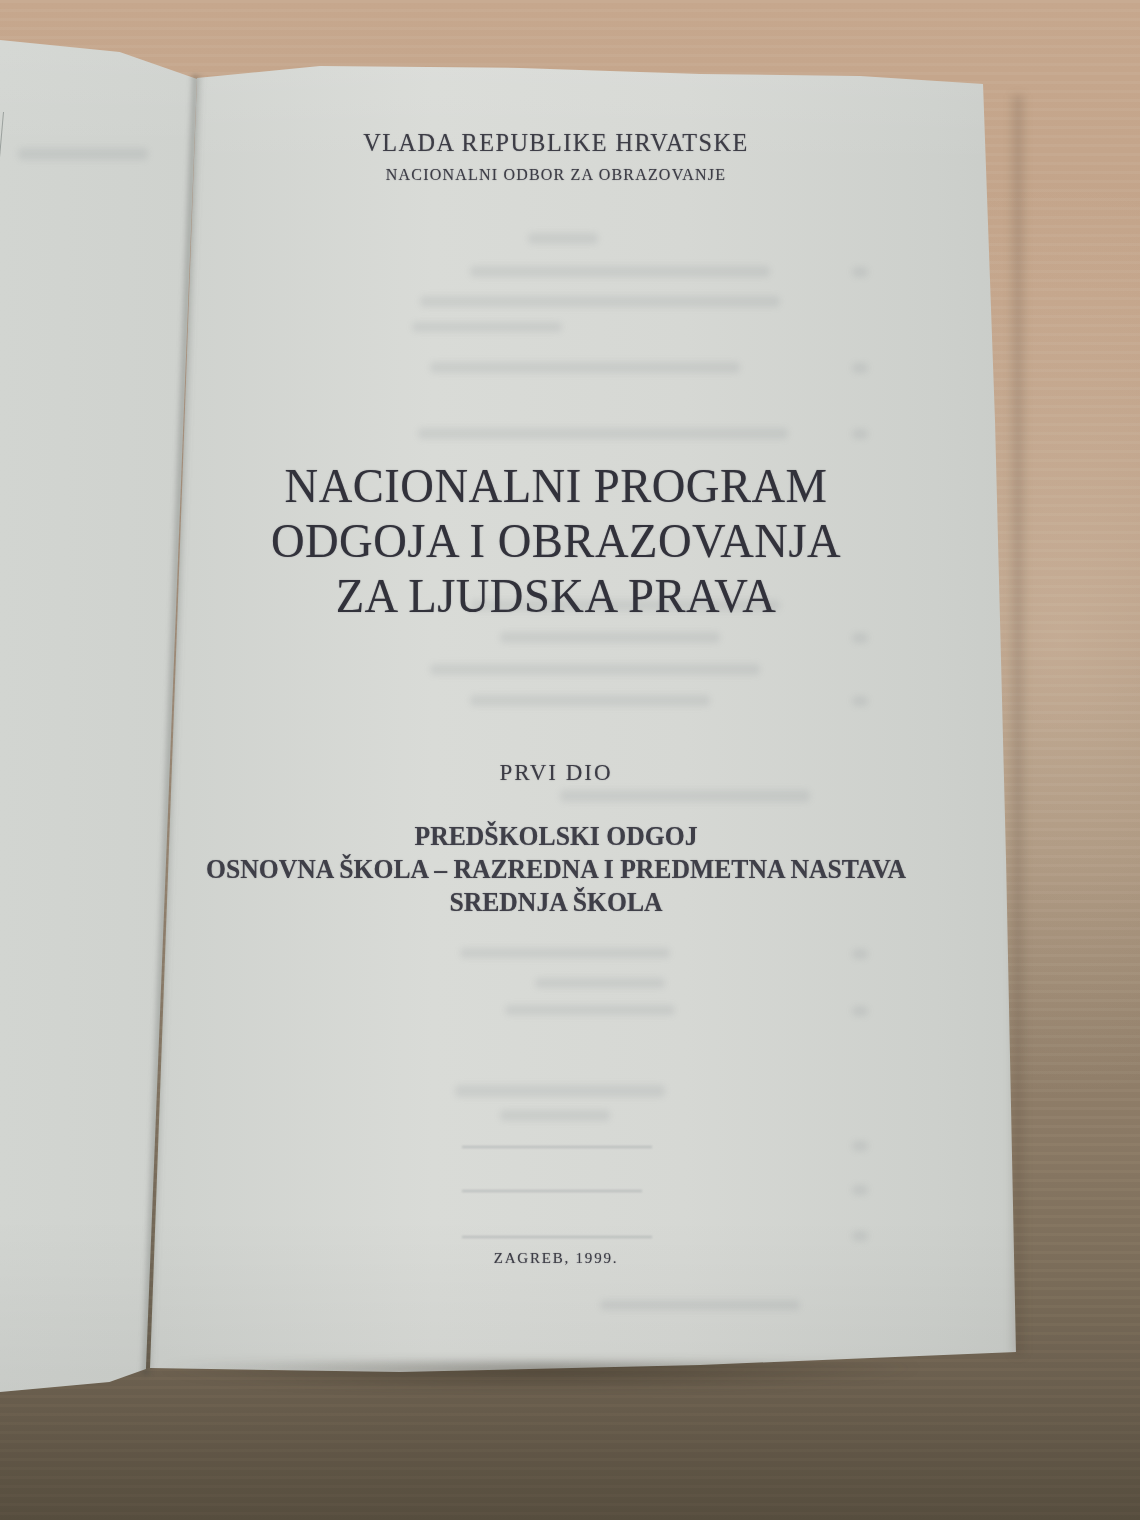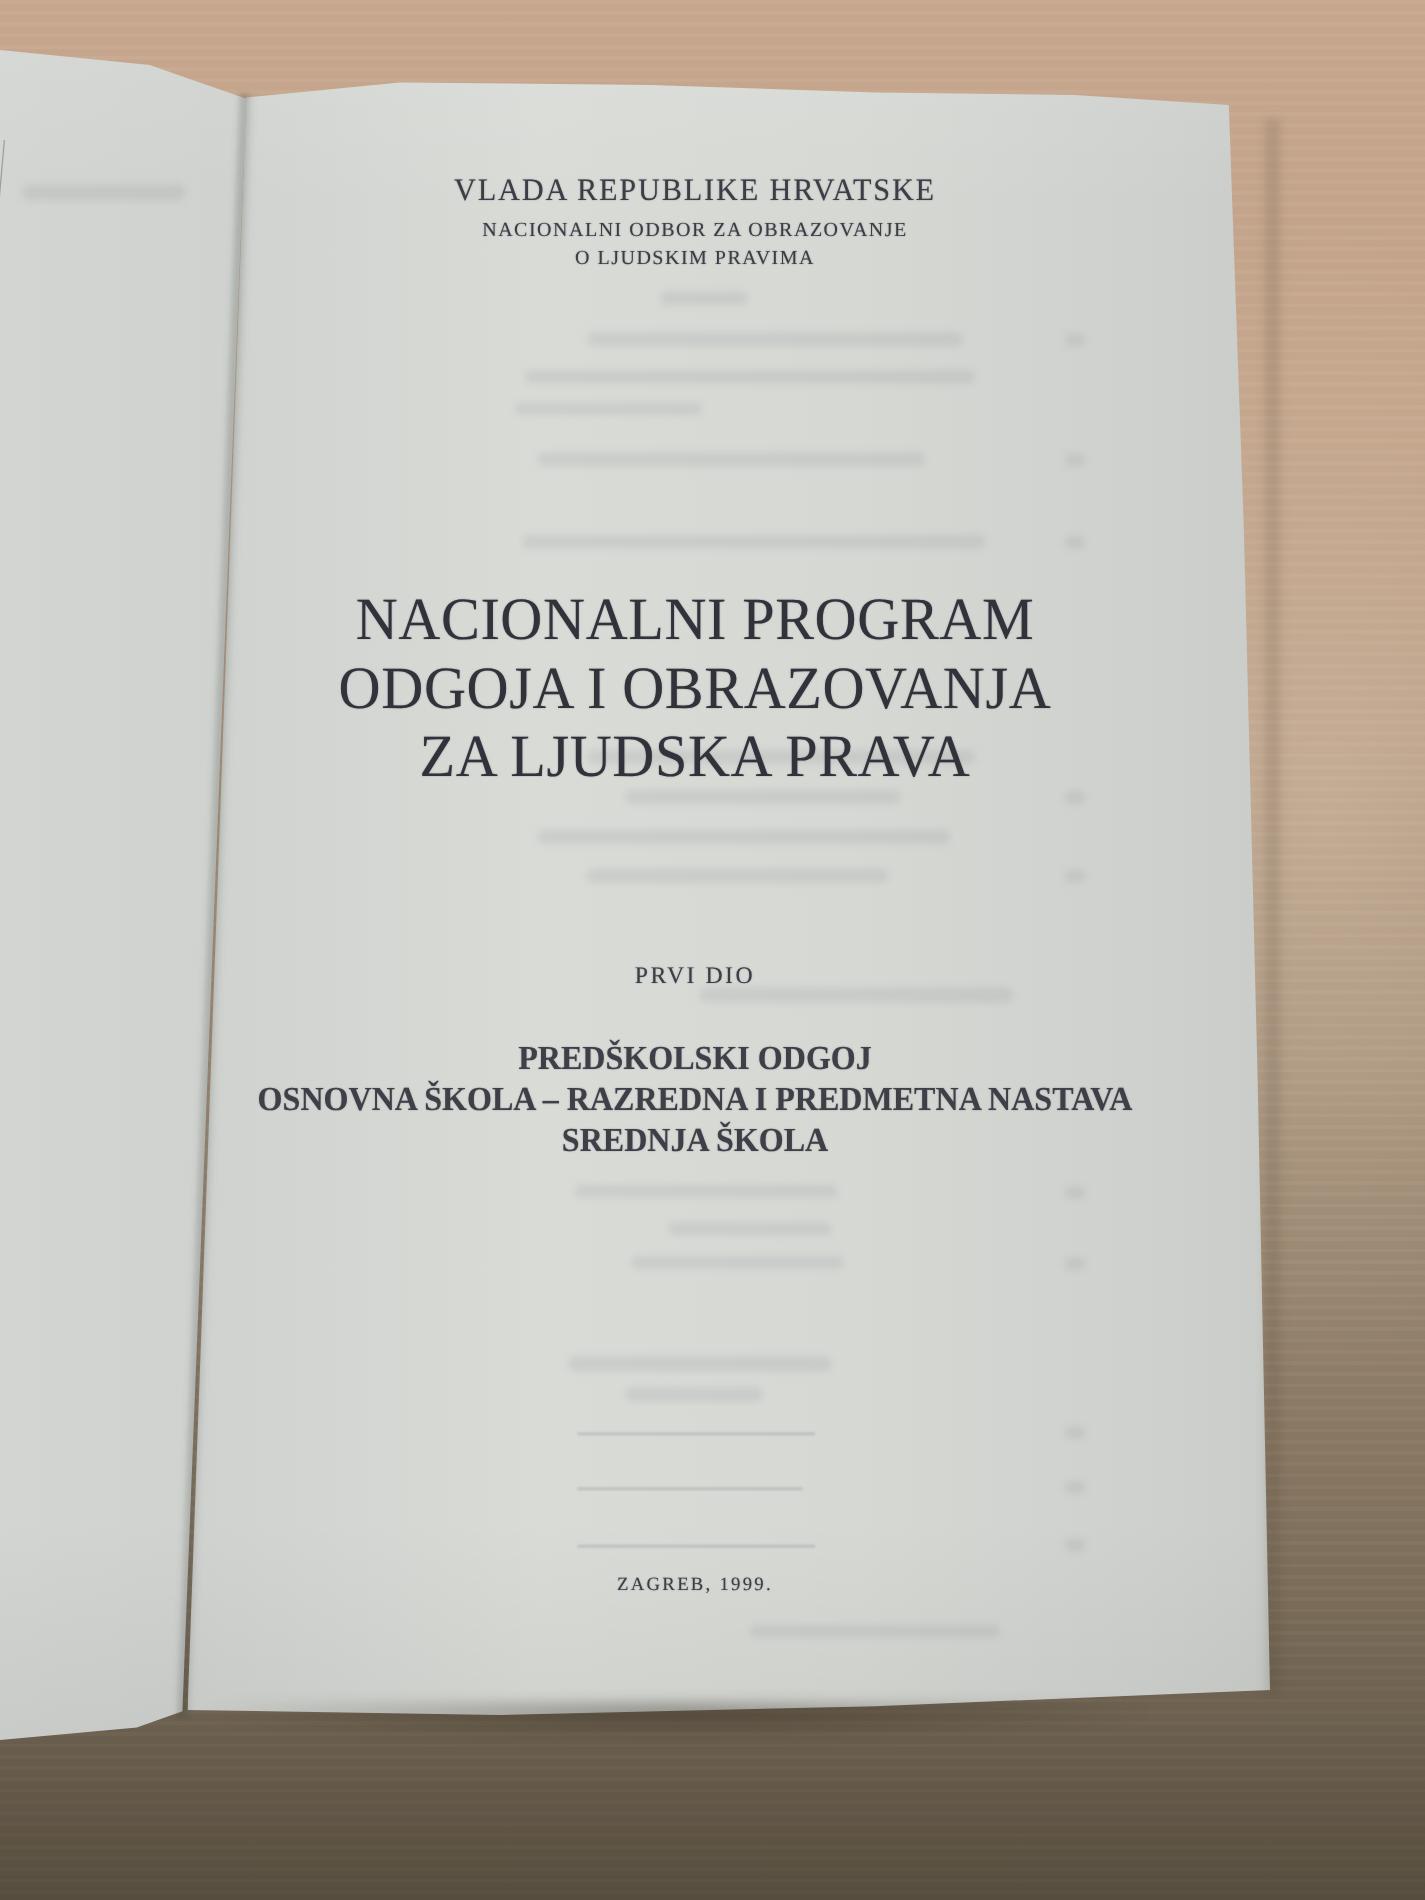--- a/index.html
+++ b/index.html
@@ -62,31 +62,31 @@
     position:absolute; left:60px; top:1362px; width:960px; height:30px;
     background:radial-gradient(50% 100% at 50% 20%, rgba(35,30,20,.38), rgba(35,30,20,0) 80%);
     filter:blur(5px);
   }
   .right-edge-shadow{
     position:absolute; left:1012px; top:95px; width:12px; height:1260px;
     background:rgba(75,65,50,.16); filter:blur(4px);
   }
   
   .text-layer{
-    position:absolute; left:186px; top:18px; width:740px; height:1160px;
+    position:absolute; left:186px; top:8px; width:740px; height:1160px;
     text-align:center;
     text-shadow:0 0 1.2px rgba(70,70,82,.55);
   }
   .text-layer > div{position:absolute; left:0; width:100%;}
   .publisher-1{top:121px; font-size:25px; letter-spacing:1.5px; transform:scaleX(.97);}
   .publisher-2{top:158px; font-size:16px; letter-spacing:1.2px;}
   .publisher-3{top:180px; font-size:16px; letter-spacing:1.2px;}
   .book-title{top:450px; font-size:48px; line-height:55px;
               letter-spacing:.5px; color:var(--ink-title); transform:scaleX(.97);}
-  .part-label{top:752px; font-size:19px; letter-spacing:2px;font-family:Liberation Serif, serif;}
+  .part-label{top:752px; font-size:23px; letter-spacing:2px;font-family:Liberation Serif, serif;}
   .subtitle{top:812px; font-size:27px; line-height:33px; font-weight:bold;
             color:#3f3f48; transform:scaleX(.95);}
   .imprint{top:1242px; font-size:15px; letter-spacing:1.8px;}
   
   .ghost{position:absolute; background:rgba(106,116,122,.13);
          border-radius:5px; filter:blur(3px);}
   .ghost.num{width:16px; height:10px;}
   .ghost.rule{background:rgba(116,124,130,.30); filter:blur(1px);
               height:2px; border-radius:0;}
 </style>
@@ -134,21 +134,20 @@
     <div class="ghost num" style="left:852px;top:1185px"></div>
     <div class="ghost rule" style="left:462px;top:1236px;width:190px"></div>
     <div class="ghost num" style="left:852px;top:1231px"></div>
     <div class="ghost" style="left:600px;top:1300px;width:200px;height:10px"></div>
     <div class="ghost" style="left:18px;top:148px;width:130px;height:12px"></div>
   </div>
 
   <div class="text-layer">
     <div class="publisher-1">VLADA REPUBLIKE HRVATSKE</div>
     <div class="publisher-2">NACIONALNI ODBOR ZA OBRAZOVANJE</div>
-    <div class="publisher-3">O LJUDSKIM PRAVIMA</div>
 
     <div class="book-title">
       <span>NACIONALNI PROGRAM</span><br>
       <span>ODGOJA I OBRAZOVANJA</span><br>
       <span>ZA LJUDSKA PRAVA</span>
     </div>
 
     <div class="part-label">PRVI DIO</div>
 
     <div class="subtitle">

